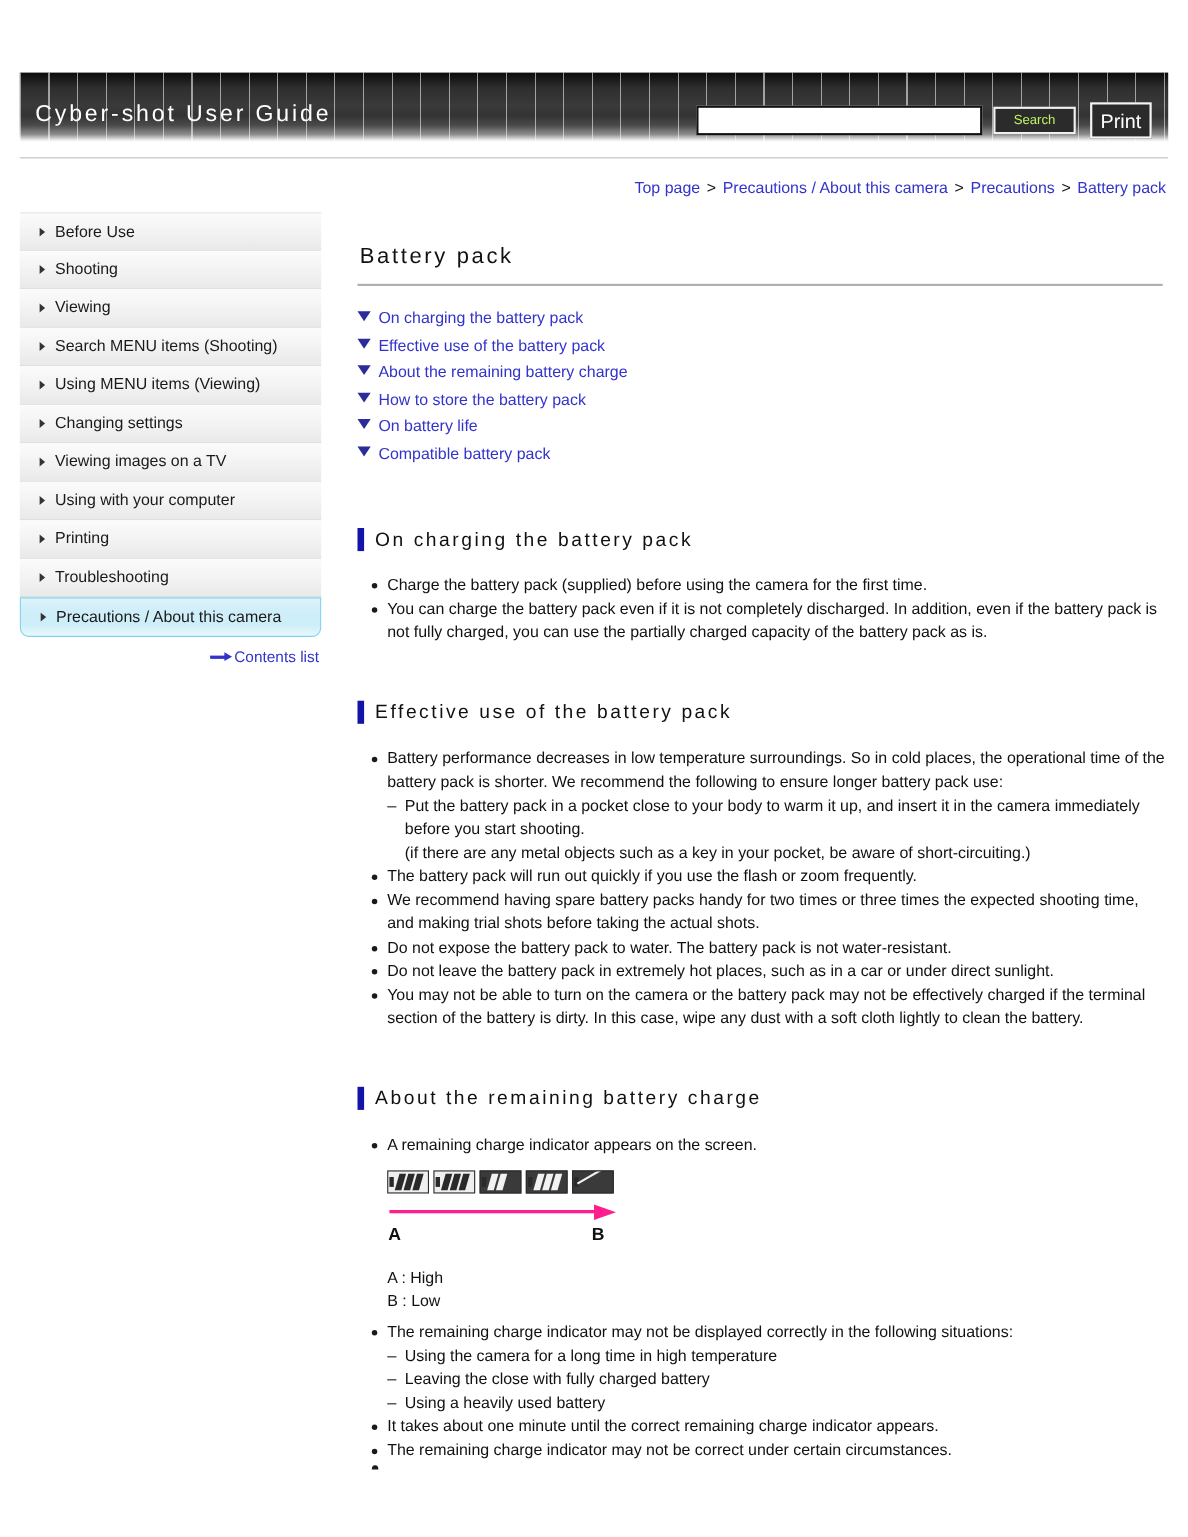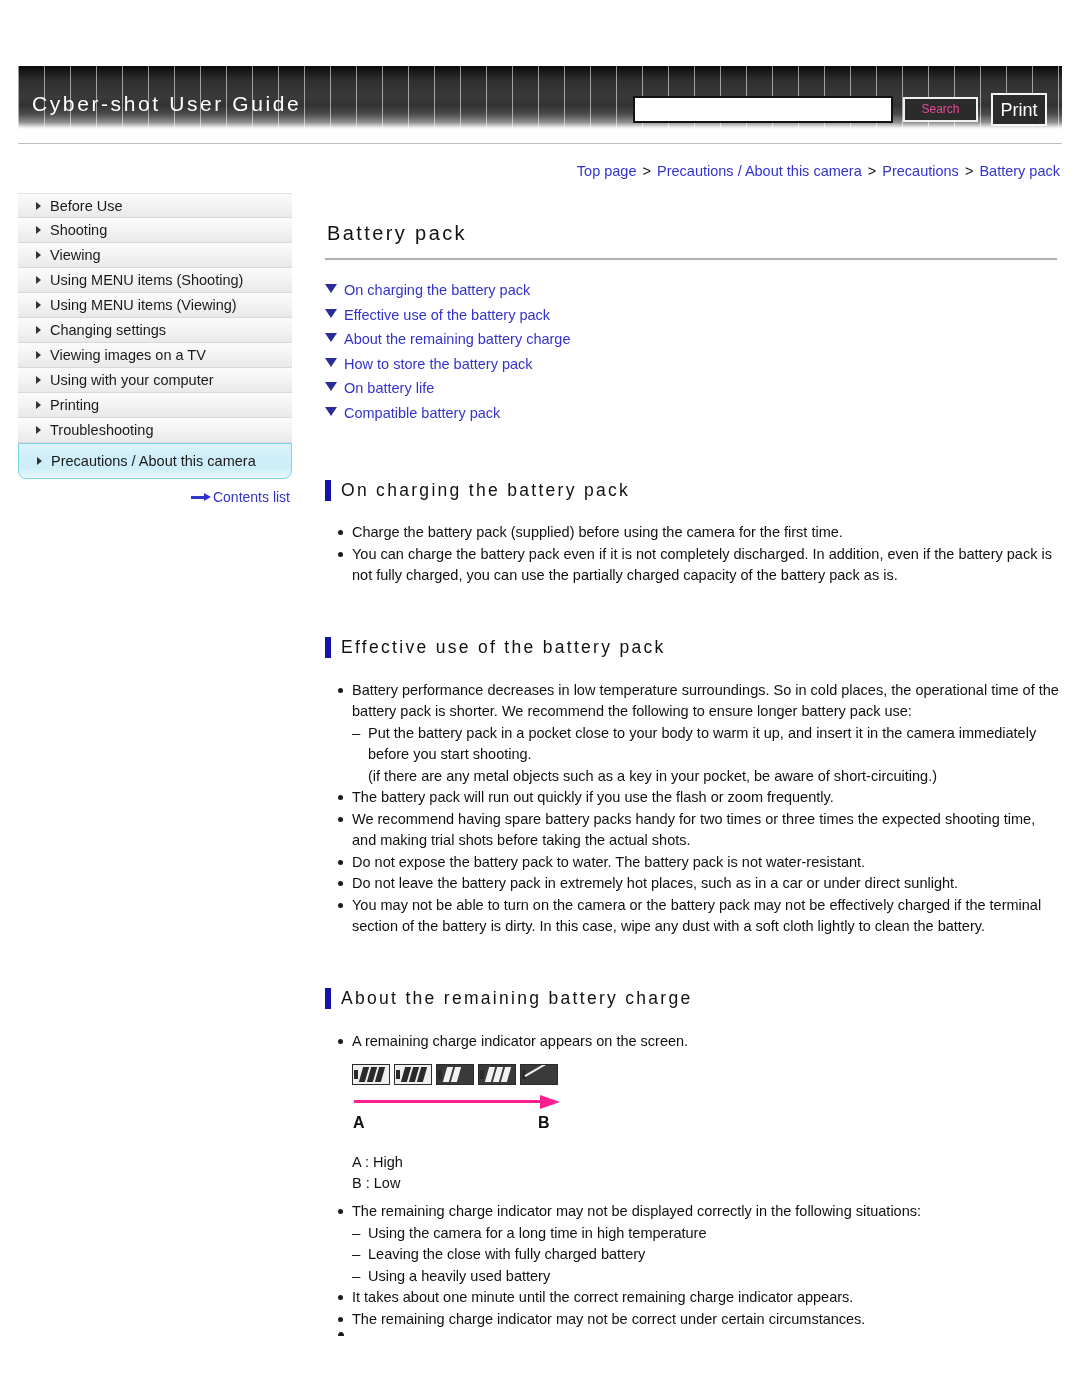--- a/index.html
+++ b/index.html
@@ -52,21 +52,21 @@
     font-family: "Liberation Sans", sans-serif;
     font-size: 13px;
     padding: 0 4px;
   }
   .search-btn {
     position: absolute;
     left: 903px; top: 97px;
     width: 75px; height: 25px;
     background: #2b2b2b;
     border: 2px solid #f0f0f0;
-    color: #ec4899;
+    color: #bef264;
     font-family: "Liberation Sans", sans-serif;
     font-size: 12px;
     line-height: 21px;
     text-align: center;
     cursor: pointer;
     padding: 0;
   }
   .print-btn {
     position: absolute;
     left: 991px; top: 93px;
@@ -103,21 +103,21 @@
   .breadcrumb .sep { color: #111111; margin: 0 2px; }
 
   
   .sidebar {
     position: absolute;
     left: 18px; top: 193px;
     width: 274px;
   }
   .side-item {
     position: relative;
-    height: 25px;
+    height: 35px;
     border-bottom: 1px solid #d9d9d9;
     background: linear-gradient(to bottom, #fbfbfb 0%, #f4f4f4 45%, #eeeeee 75%, #e9e9e9 100%);
     display: flex;
     align-items: center;
     cursor: pointer;
   }
   .side-item:first-child { border-top: 1px solid #e4e4e4; }
   .side-tri {
     width: 0; height: 0;
     border-left: 5px solid #333333;
@@ -388,21 +388,21 @@
       <div class="side-item">
         <span class="side-tri"></span>
         <span class="side-label">Shooting</span>
       </div>
       <div class="side-item">
         <span class="side-tri"></span>
         <span class="side-label">Viewing</span>
       </div>
       <div class="side-item">
         <span class="side-tri"></span>
-        <span class="side-label">Using MENU items (Shooting)</span>
+        <span class="side-label">Search MENU items (Shooting)</span>
       </div>
       <div class="side-item">
         <span class="side-tri"></span>
         <span class="side-label">Using MENU items (Viewing)</span>
       </div>
       <div class="side-item">
         <span class="side-tri"></span>
         <span class="side-label">Changing settings</span>
       </div>
       <div class="side-item">

